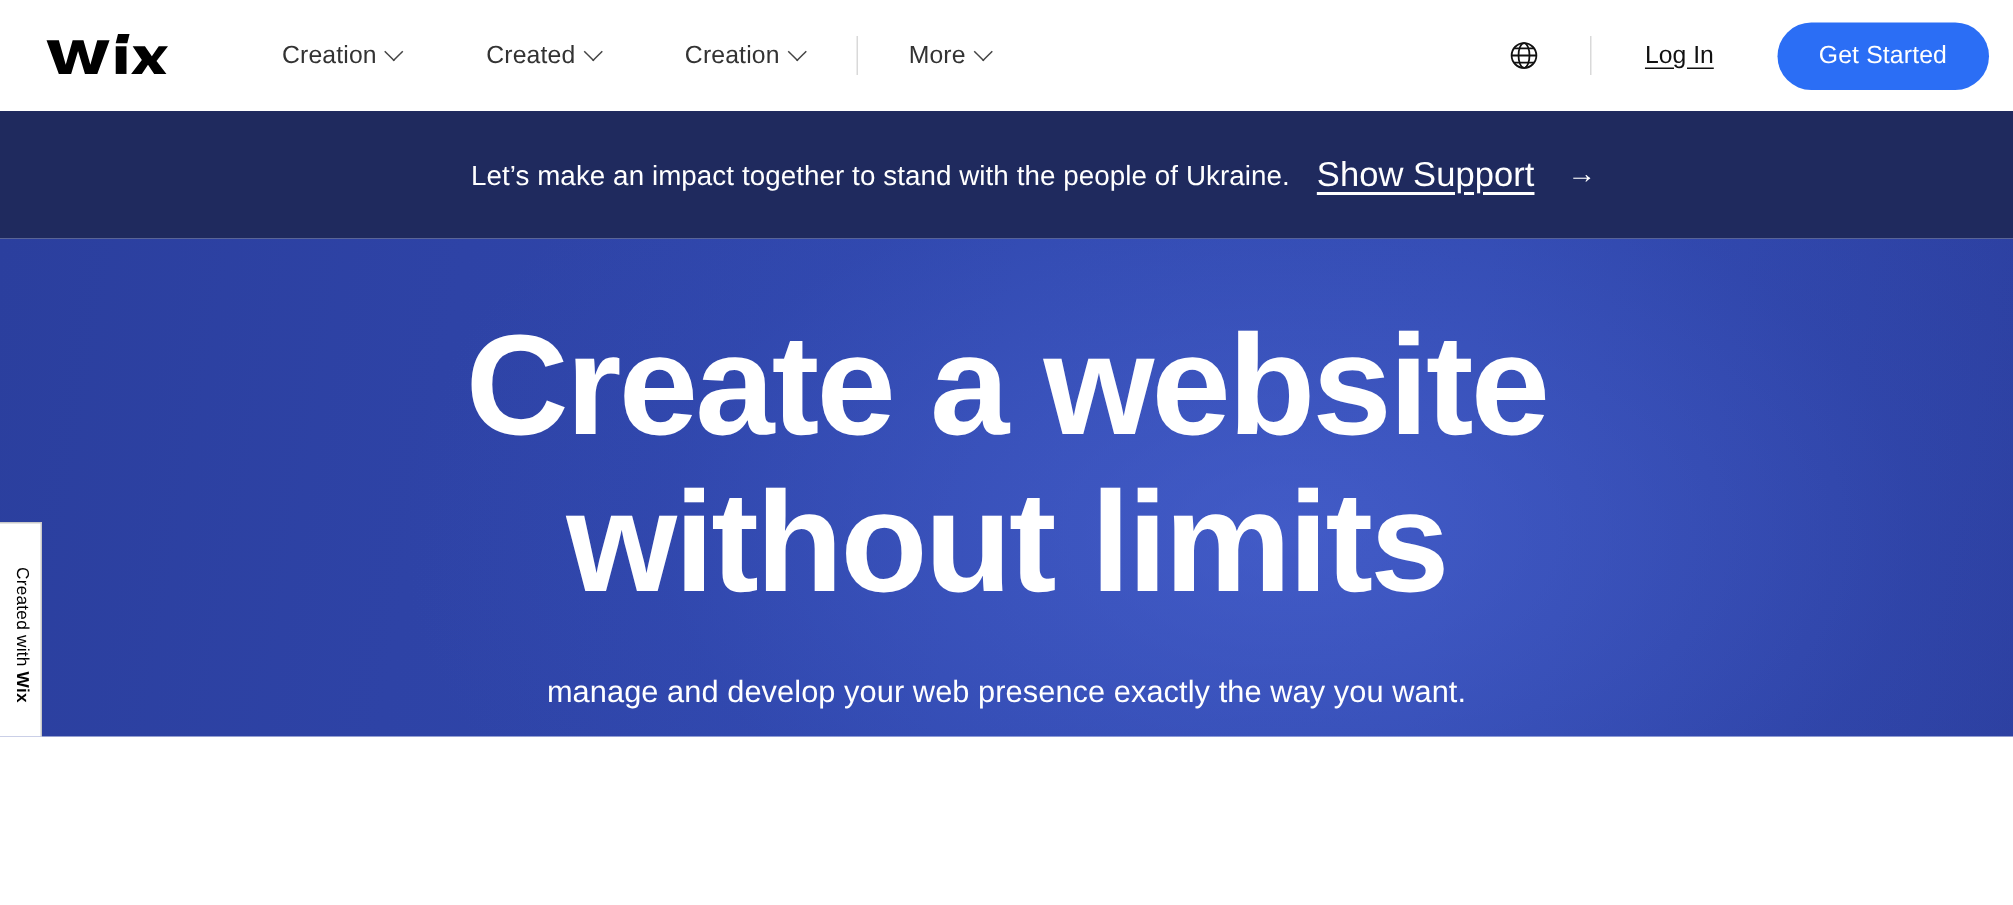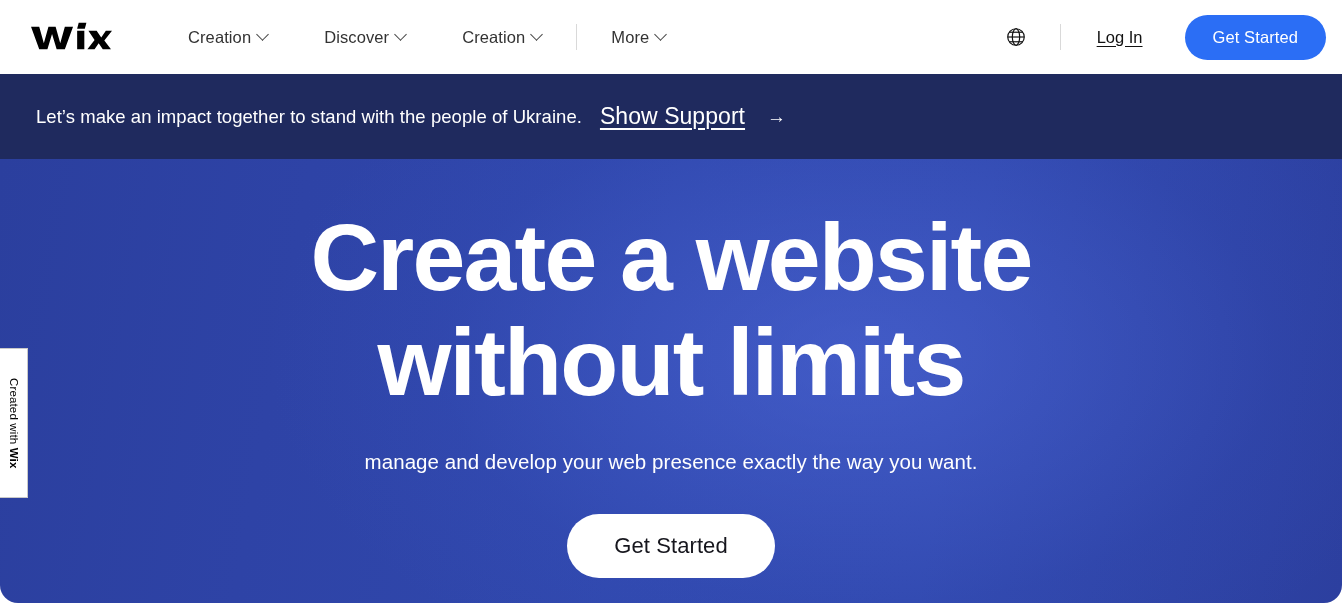--- a/index.html
+++ b/index.html
@@ -10,23 +10,22 @@
     height: 603px;
     overflow: hidden;
     background: #ffffff;
     font-family: "Liberation Sans", sans-serif;
     -webkit-font-smoothing: antialiased;
   }
 
   .page {
     position: relative;
     width: 1342px;
-    height: 603px;
+    height: 491px;
     overflow: hidden;
-    border-radius: 18px;
   }
 
   
   .header {
     position: relative;
     height: 74px;
     background: #ffffff;
     display: flex;
     align-items: center;
     padding: 0 16px 0 30px;
@@ -132,21 +131,21 @@
     font-family: inherit;
     letter-spacing: 0.1px;
   }
 
   
   .banner {
     height: 85px;
     background: #1f2a5e;
     display: flex;
     align-items: center;
-    justify-content: flex-start;
+    justify-content: center;
     gap: 0;
     position: relative;
     z-index: 4;
   }
   .banner-inner {
     display: flex;
     align-items: center;
     gap: 9px;
     font-size: 18.5px;
     color: #ffffff;
@@ -290,21 +289,21 @@
         </g>
       </svg>
     </a>
 
     <nav class="nav">
       <div class="nav-item">
         <span>Creation</span>
         <span class="chev"></span>
       </div>
       <div class="nav-item">
-        <span>Discover</span>
+        <span>Created</span>
         <span class="chev"></span>
       </div>
       <div class="nav-item">
         <span>Creation</span>
         <span class="chev"></span>
       </div>
       <div class="nav-divider"></div>
       <div class="nav-item">
         <span>More</span>
         <span class="chev"></span>

